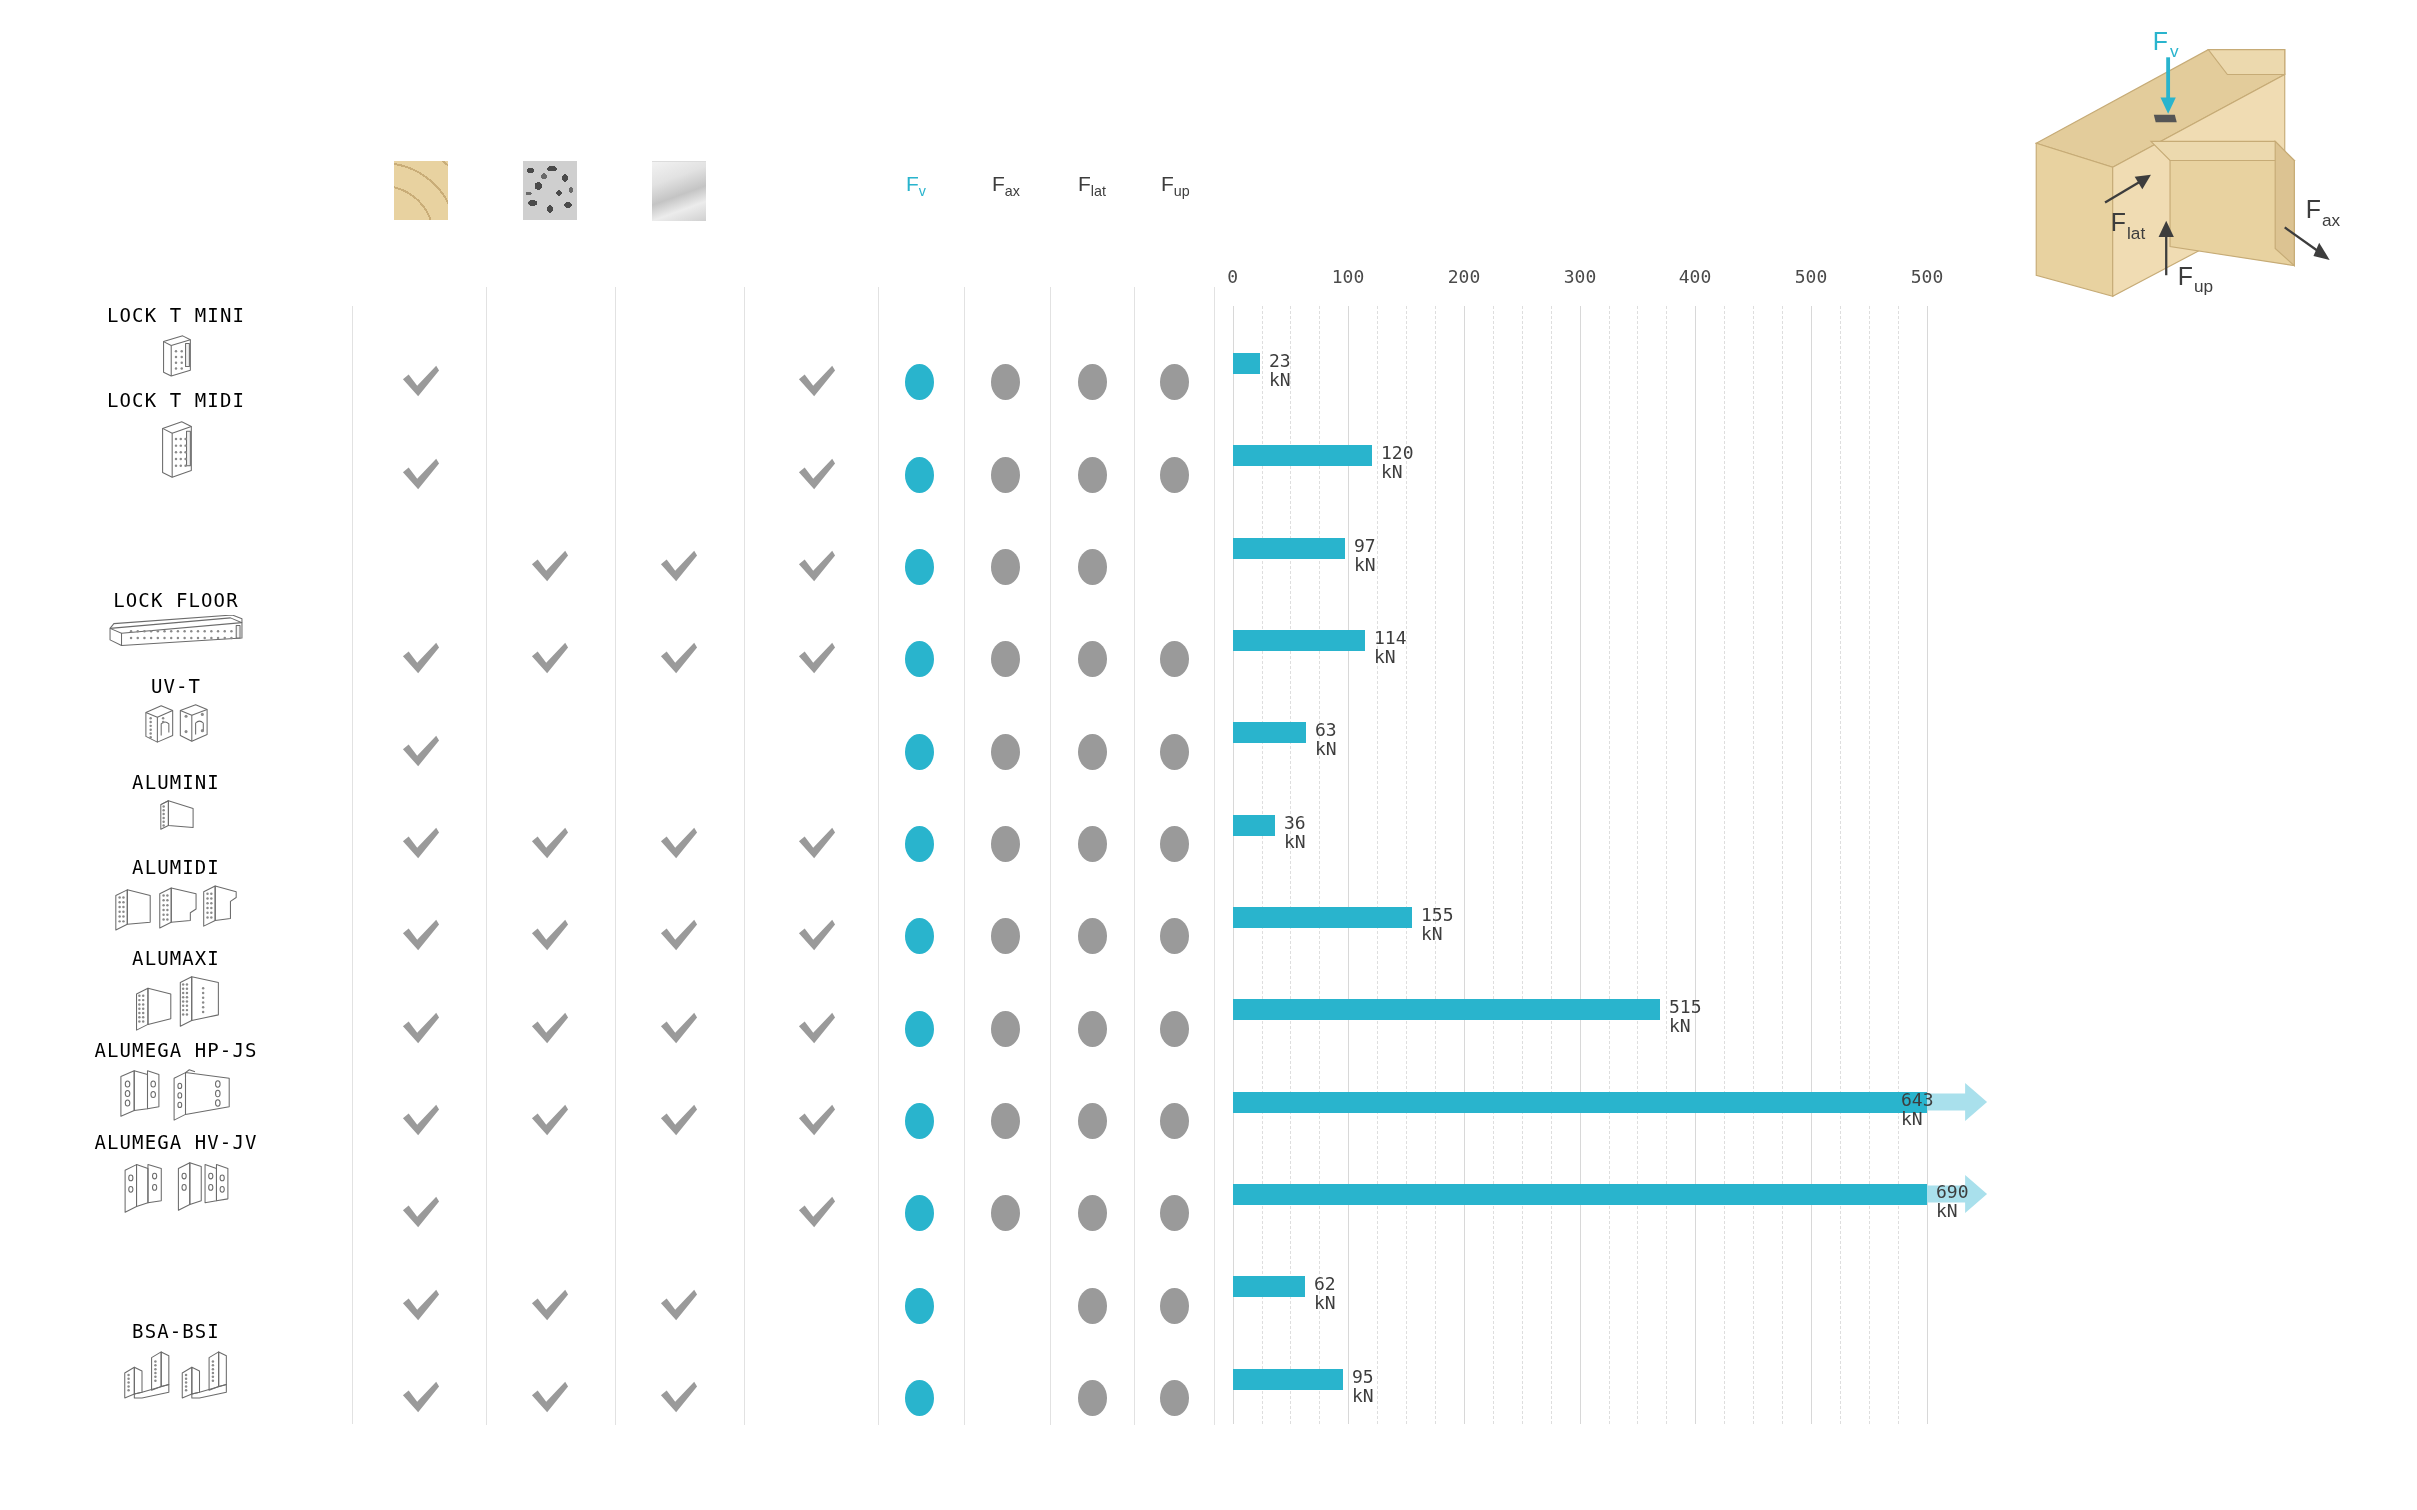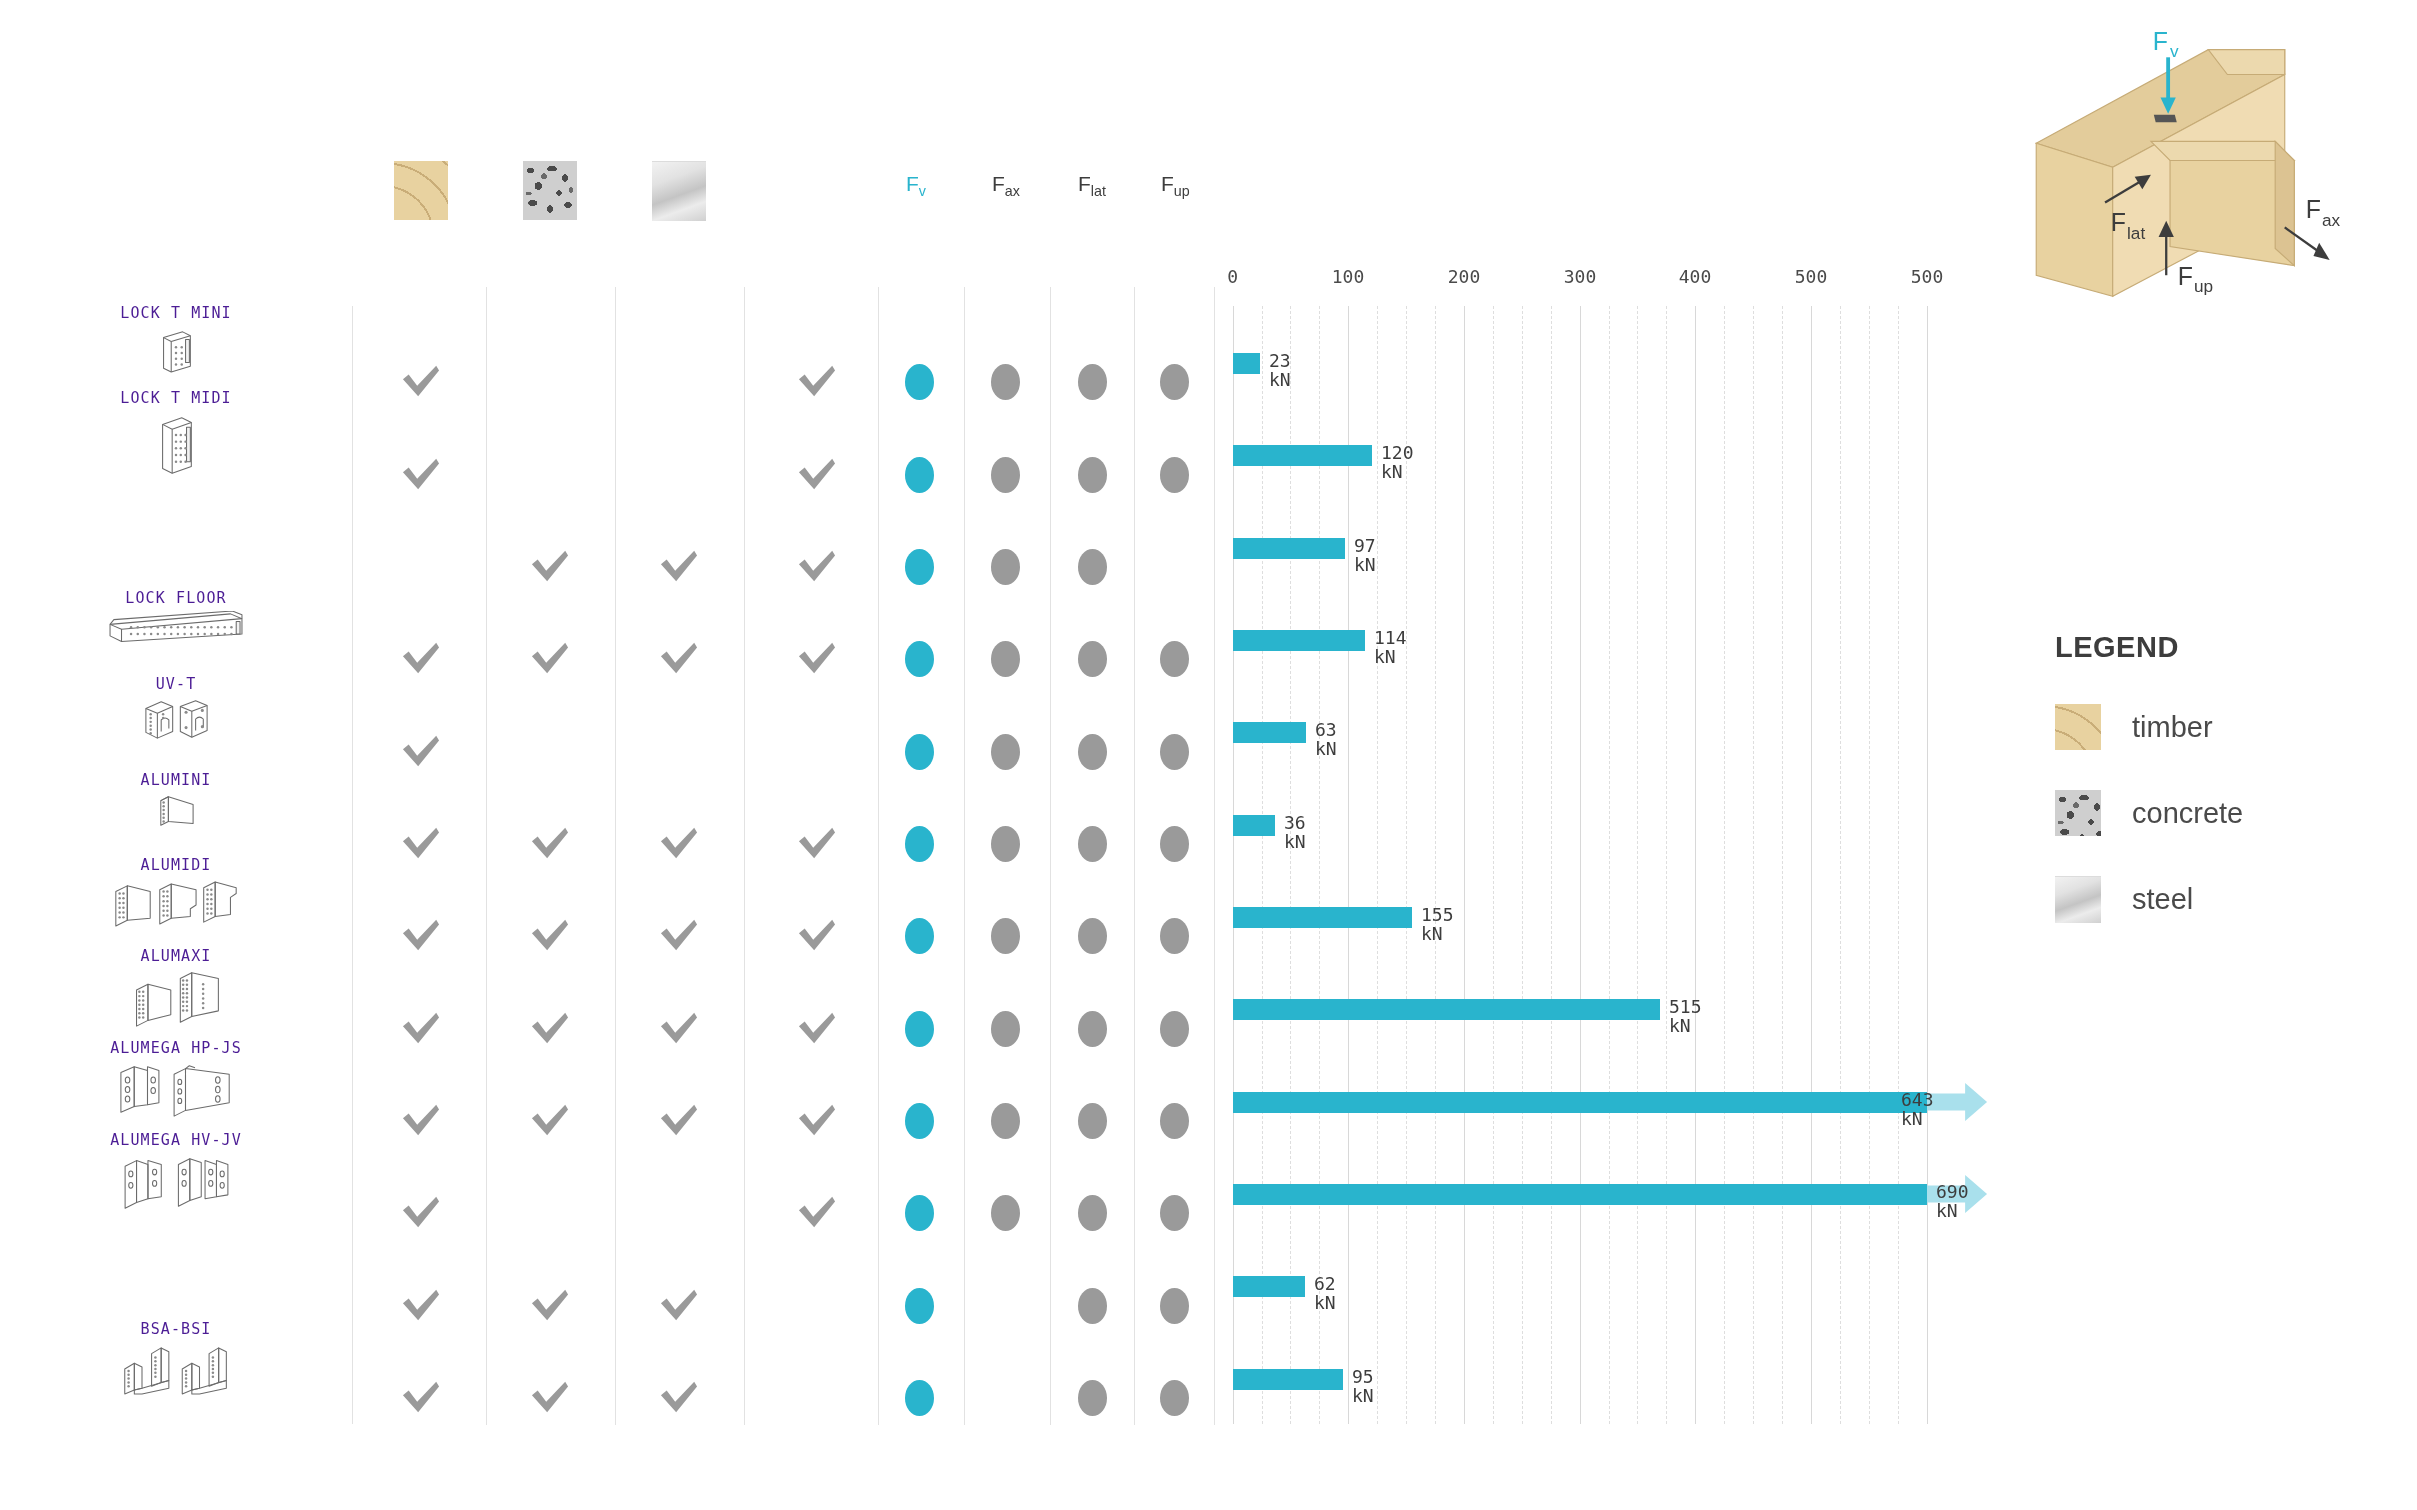--- a/index.html
+++ b/index.html
@@ -9,21 +9,21 @@
     font-family:"Liberation Sans", sans-serif;color:#3c3c3c;
   }
 
   
   .stage{position:absolute;left:0;top:0;width:2417px;height:1510px;}
 
   
   .names{position:absolute;left:0;top:0;width:352px;height:1510px;}
   .name-cell{position:absolute;left:0;width:352px;text-align:center;}
   .name-label{
-    font-size:15px;letter-spacing:1.1px;color:#4c1d95;
+    font-size:19px;letter-spacing:1.1px;color:#000000;
     font-family:"DejaVu Sans Mono", monospace;font-weight:400;white-space:nowrap;
   }
   .thumb{display:block;margin:3.8px auto 0;}
 
   
   .table{position:absolute;left:352px;top:306px;width:1568px;height:1118px;}
   .vline{position:absolute;top:0;width:1px;height:1118px;background:#e2e2e2;}
   .vline.top{top:-19px;height:1138px;}
 
   
@@ -778,35 +778,20 @@
         <div>62</div>
         <div>kN</div>
       </div>
       <div class="bar" style="left: 7.6px; top: 1082px; width: 110px;"></div>
       <div class="bar-label" style="left: 127px; top: 1080px;">
         <div>95</div>
         <div>kN</div>
       </div>
     </div>
 
-  <div class="legend">
-    <div class="legend-title">LEGEND</div>
-    <div class="legend-row">
-      <div class="legend-swatch mat-timber"></div>
-      <div class="legend-text">timber</div>
-    </div>
-    <div class="legend-row">
-      <div class="legend-swatch mat-concrete"></div>
-      <div class="legend-text">concrete</div>
-    </div>
-    <div class="legend-row">
-      <div class="legend-swatch mat-steel"></div>
-      <div class="legend-text">steel</div>
-    </div>
-  </div>
 
   <div class="joint">
     <svg width="411" height="306" viewBox="0 0 430 320">
 
       <polygon points="40,130 220,32 300,32 300,58 120,155" fill="#e3cc9b" stroke="#c6ab76" stroke-width="1.2"></polygon>
       <polygon points="220,32 300,32 300,58 240,58" fill="#ecd9ae" stroke="#c6ab76" stroke-width="1.2"></polygon>
       <polygon points="40,130 120,155 120,290 40,268" fill="#e8d2a0" stroke="#c6ab76" stroke-width="1.2"></polygon>
       <polygon points="120,155 300,58 300,195 120,290" fill="#f0dcb3" stroke="#c6ab76" stroke-width="1.2"></polygon>
 
       <polygon points="160,128 290,128 310,148 180,148" fill="#ecd9ae" stroke="#c6ab76" stroke-width="1.2"></polygon>

